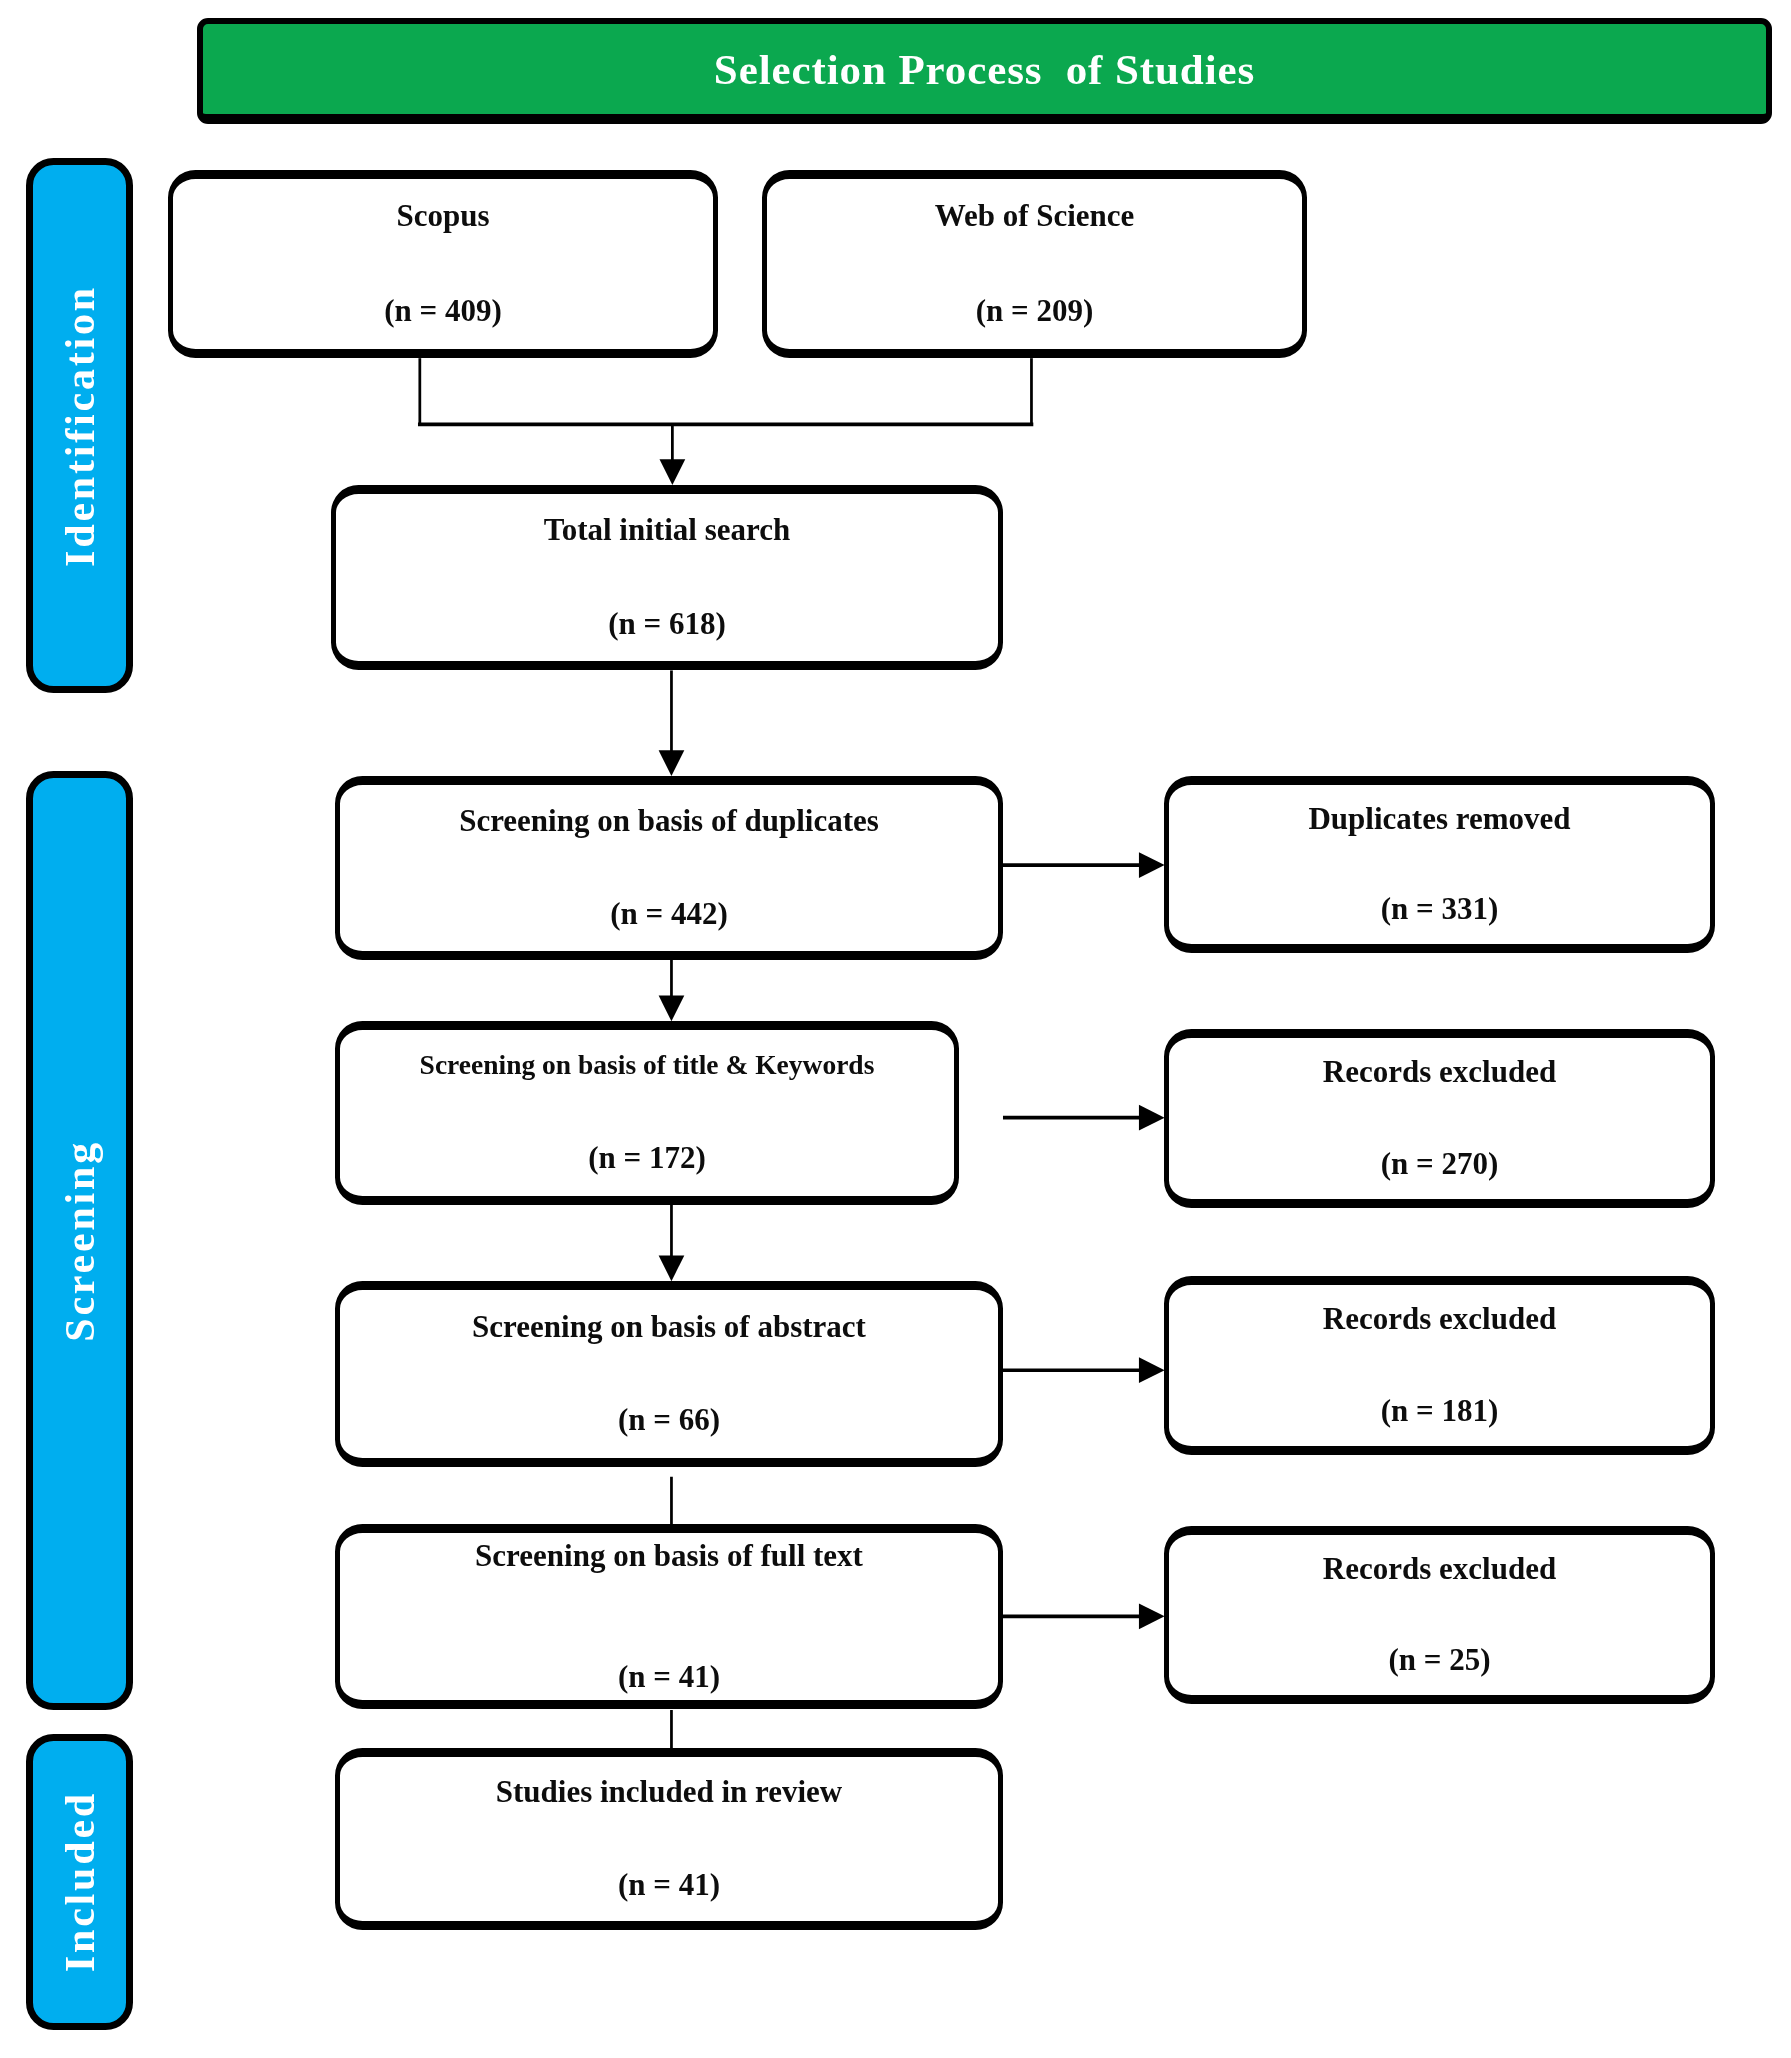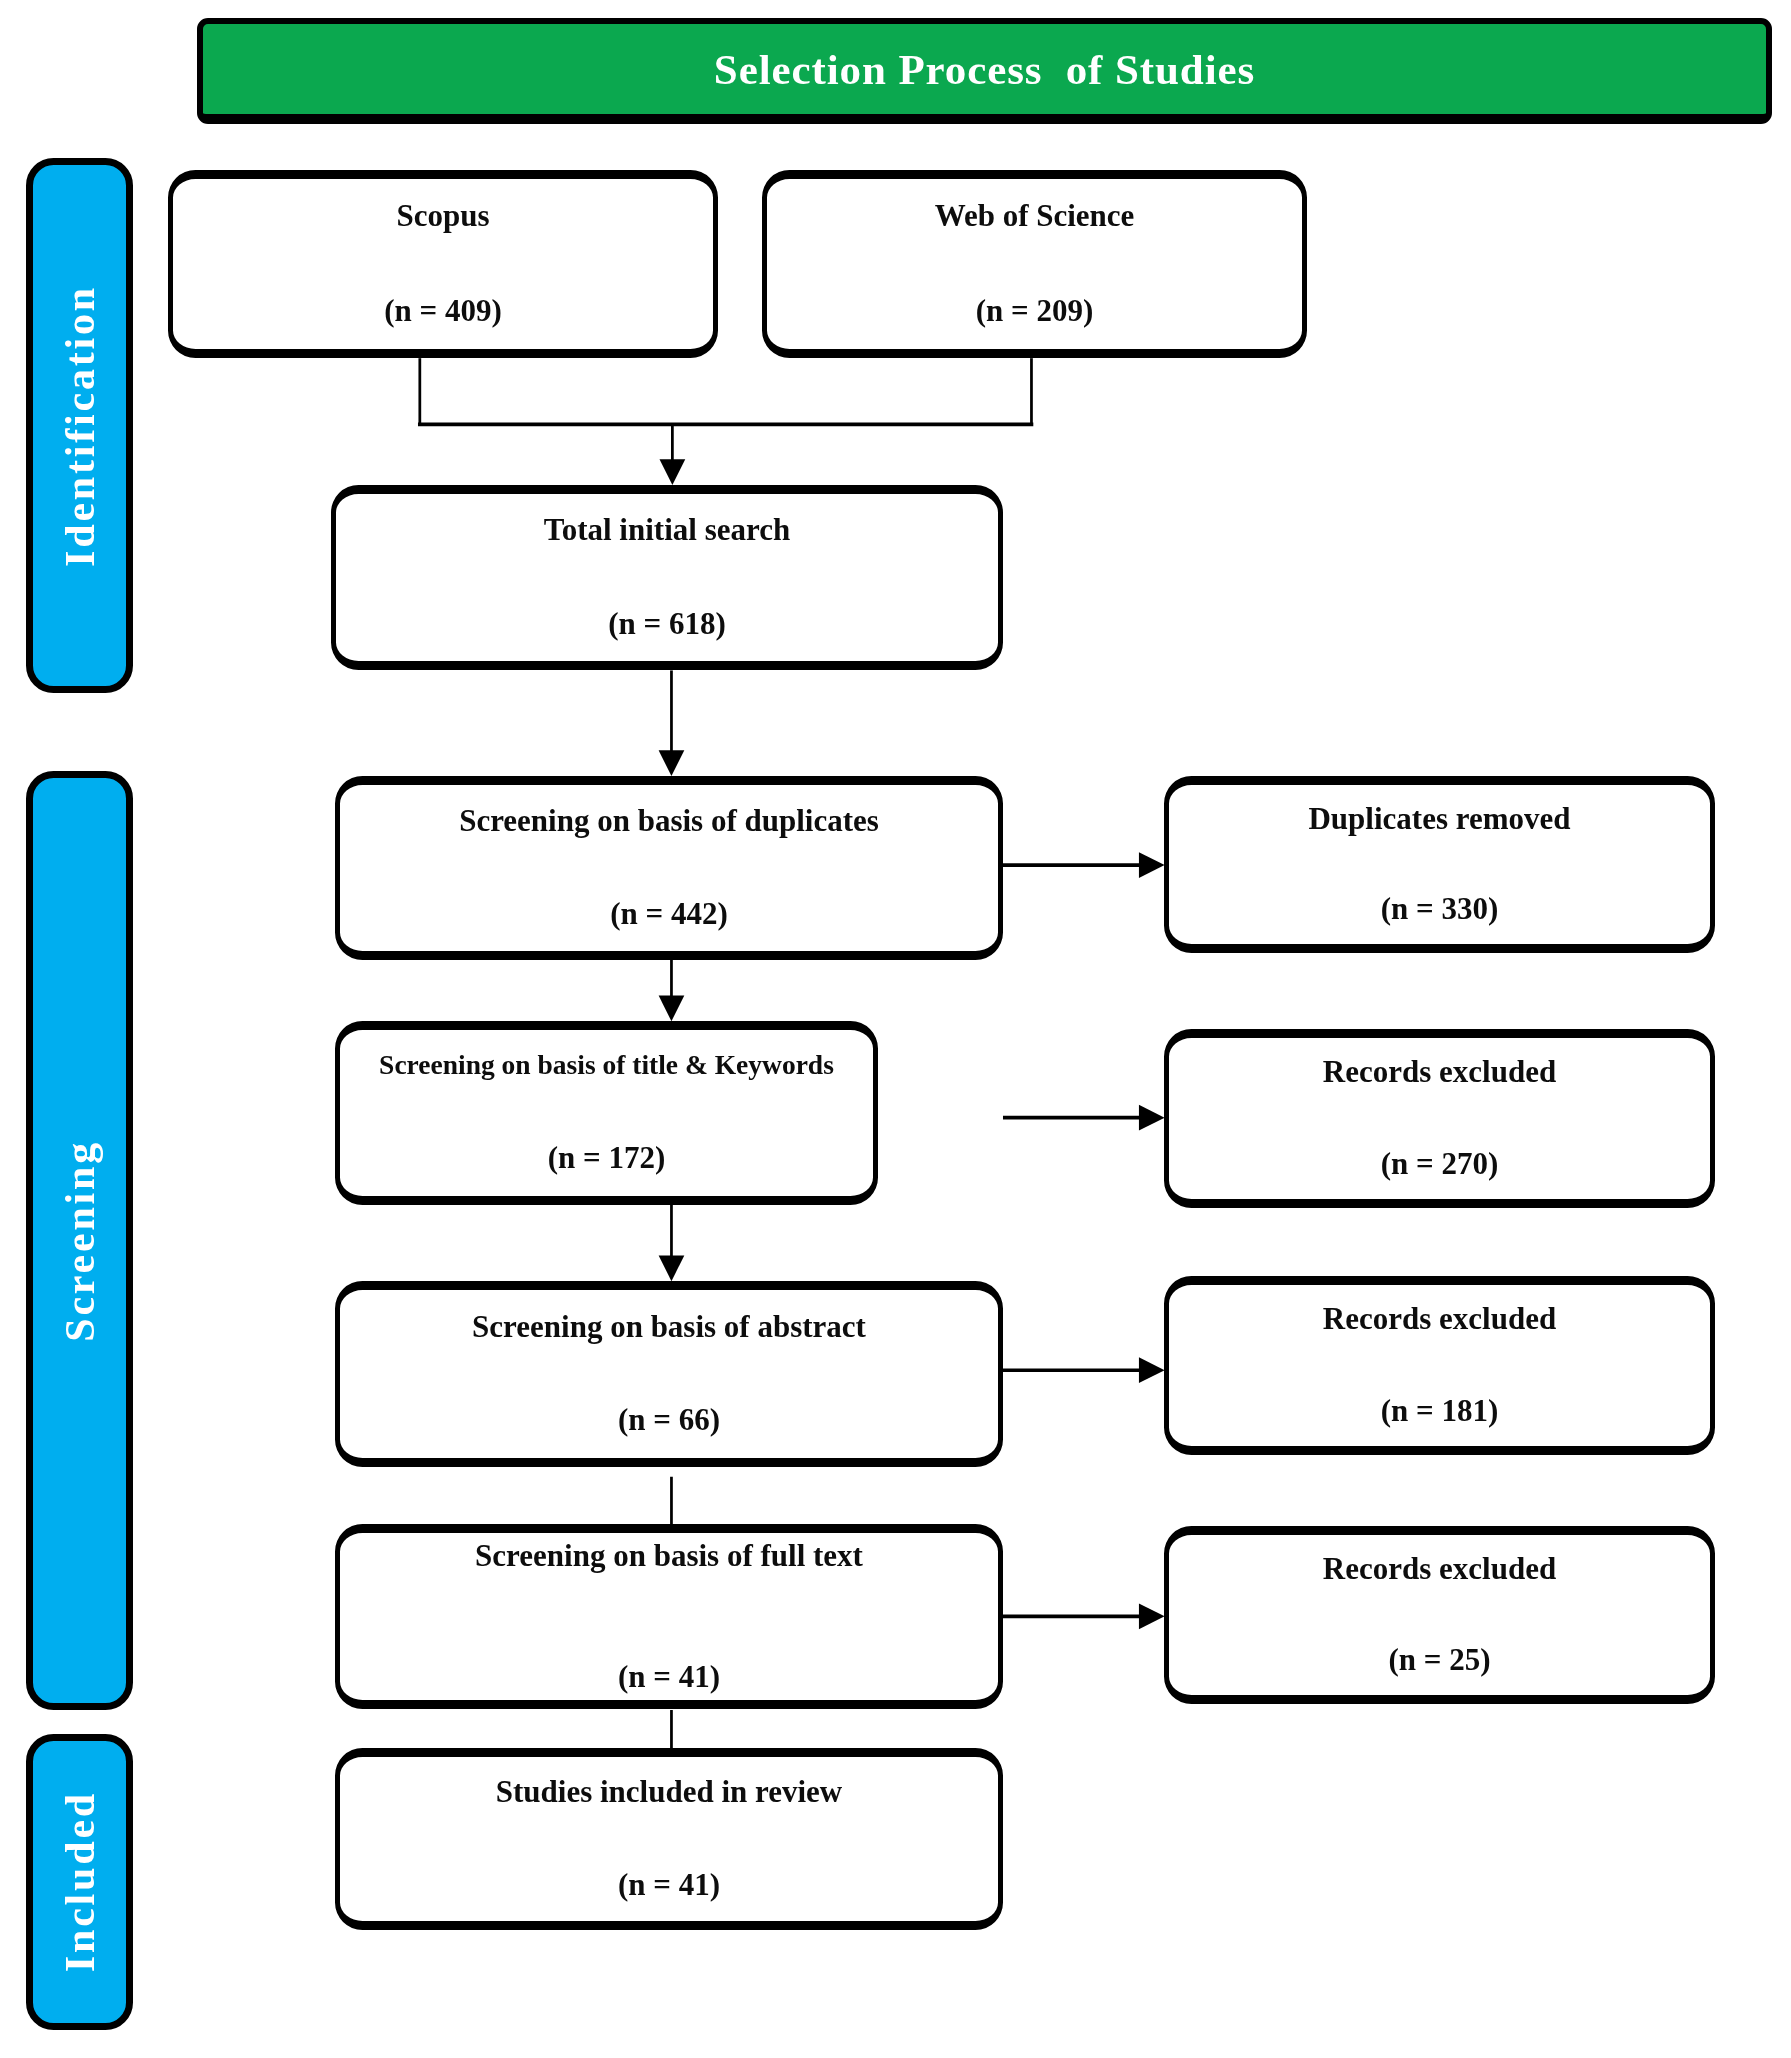--- a/index.html
+++ b/index.html
@@ -123,41 +123,41 @@
   </div>
   <div class="fbox" style="left:331px;top:485px;width:672px;height:185px;">
     <span class="bx-title">Total initial search</span>
     <span class="bx-count">(n = 618)</span>
   </div>
 
   <div class="fbox" style="left:335px;top:776px;width:668px;height:184px;">
     <span class="bx-title">Screening on basis of duplicates</span>
     <span class="bx-count">(n = 442)</span>
   </div>
-  <div class="fbox small-title" style="left:335px;top:1021px;width:543px;height:184px;">
+  <div class="fbox small-title" style="left:335px;top:1021px;width:624px;height:184px;">
     <span class="bx-title">Screening on basis of title &amp; Keywords</span>
     <span class="bx-count">(n = 172)</span>
   </div>
   <div class="fbox" style="left:335px;top:1281px;width:668px;height:186px;">
     <span class="bx-title">Screening on basis of abstract</span>
     <span class="bx-count">(n = 66)</span>
   </div>
   <div class="fbox" style="left:335px;top:1524px;width:668px;height:185px;justify-content:space-between;">
     <span class="bx-title">Screening on basis of full text</span>
     <span class="bx-count">(n = 41)</span>
   </div>
 
   <div class="fbox" style="left:335px;top:1748px;width:668px;height:182px;">
     <span class="bx-title">Studies included in review</span>
     <span class="bx-count">(n = 41)</span>
   </div>
 
   <div class="fbox" style="left:1164px;top:776px;width:551px;height:177px;">
     <span class="bx-title">Duplicates removed</span>
-    <span class="bx-count">(n = 330)</span>
+    <span class="bx-count">(n = 331)</span>
   </div>
   <div class="fbox" style="left:1164px;top:1029px;width:551px;height:179px;">
     <span class="bx-title">Records excluded</span>
     <span class="bx-count">(n = 270)</span>
   </div>
   <div class="fbox" style="left:1164px;top:1276px;width:551px;height:179px;">
     <span class="bx-title">Records excluded</span>
     <span class="bx-count">(n = 181)</span>
   </div>
   <div class="fbox" style="left:1164px;top:1526px;width:551px;height:178px;">

